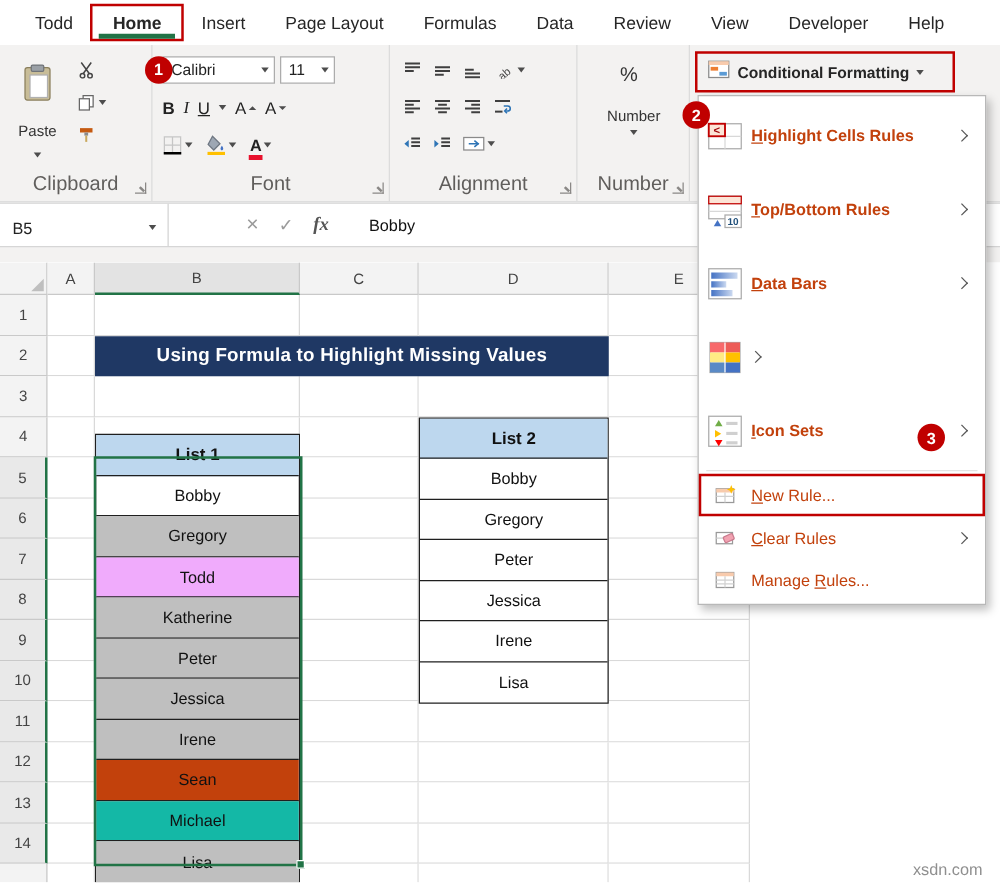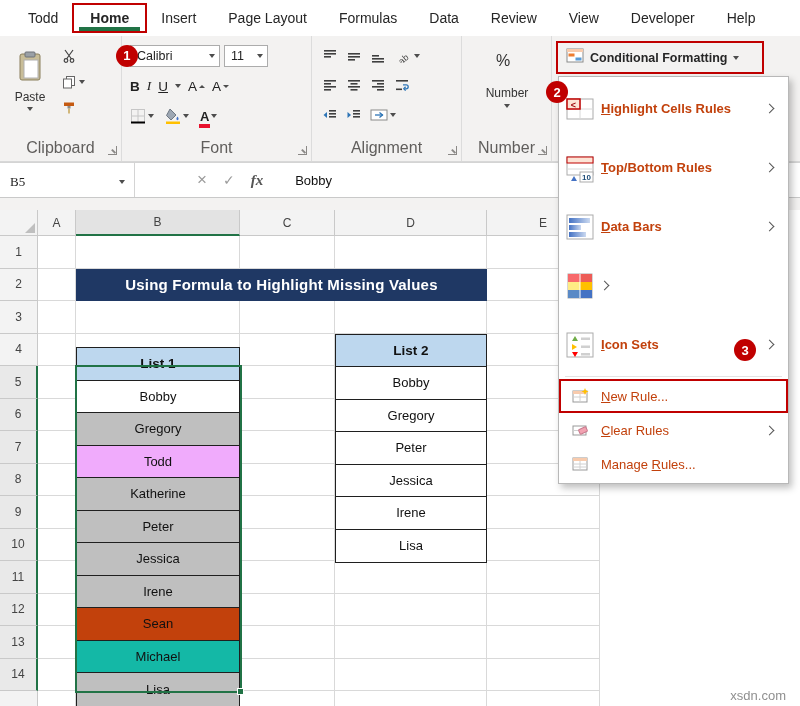--- a/index.html
+++ b/index.html
@@ -26,21 +26,21 @@
   .launcher::after { content:""; position:absolute; right:1px; bottom:1px; width:5px; height:1.5px;
                      background:#8A8886; transform:rotate(45deg); transform-origin:right bottom; }
   .chev { display:inline-block; width:0; height:0; border-left:3.5px solid transparent;
           border-right:3.5px solid transparent; border-top:4px solid #4d4d4d; vertical-align:middle; }
   .chev-up { display:inline-block; width:0; height:0; border-left:3px solid transparent;
              border-right:3px solid transparent; border-bottom:3.5px solid #4d4d4d; vertical-align:super; }
   .chev-dn { display:inline-block; width:0; height:0; border-left:3px solid transparent;
              border-right:3px solid transparent; border-top:3.5px solid #4d4d4d; vertical-align:super; }
 
   .paste-btn { position:absolute; left:6px; top:9px; width:48px; height:88px; display:flex;
-               flex-direction:column; align-items:center; gap:3px; padding-top:6px; }
+               flex-direction:column; align-items:center; gap:10px; padding-top:6px; }
   .paste-btn .plabel { font-size:12px; color:#333; }
   .mini-col { position:absolute; left:62px; top:12px; display:flex; flex-direction:column; gap:10px; }
   .mini-btn { display:flex; align-items:center; gap:3px; height:16px; }
 
   .frow { position:absolute; left:8px; display:flex; align-items:center; gap:7px; height:22px; }
   .frow.r1 { top:9px; gap:4px; } .frow.r2 { top:39px; } .frow.r3 { top:69px; gap:11px; }
   .combo { background:#fff; border:1px solid #ACACAC; height:22px; display:flex; align-items:center;
            padding:0 4px 0 6px; font-size:12.5px; color:#222; }
   .combo .chev { margin-left:auto; }
   .font-name { width:90px; } .font-size { width:44px; }
@@ -58,21 +58,21 @@
   .num-combo .chev { display:block; margin:4px auto 0; }
 
   .cf-button { position:absolute; left:558px; top:43px; width:204px; height:29px; z-index:2;
                display:flex; align-items:center; gap:6px; padding:0 8px; outline:2px solid var(--accent);
                font-size:12.5px; font-weight:600; color:#262626; background:#F3F2F1; }
 
   
   .formula-bar { position:absolute; left:0; top:162px; width:100%; height:36px; background:#fff;
                  border-top:1px solid #D4D4D4; border-bottom:1px solid #C9C9C9; display:flex; align-items:center; z-index:1; }
   .name-box { width:135px; height:100%; display:flex; align-items:center; padding:4px 9px 0 10px;
-              border-right:1px solid #D4D4D4; font-size:13px; color:#222;font-family:Liberation Serif, serif; }
+              border-right:1px solid #D4D4D4; font-size:13px; color:#222; }
   .name-box .chev { margin-left:auto; }
   .fb-icons { display:flex; align-items:center; gap:16px; margin-left:62px; }
   .i-cancel::before { content:"×"; } .i-cancel { color:#9B9B9B; font-size:17px; }
   .i-check::before { content:"✓"; } .i-check { color:#9B9B9B; font-size:14px; }
   .fx { font-family:"Liberation Serif", serif; font-style:italic; font-weight:bold; color:#555; font-size:15px; }
   .fb-value { margin-left:32px; font-size:13px; color:#111; }
   .fbar-gap { position:absolute; left:0; top:198px; width:100%; height:12px; background:#F3F2F1; z-index:1; }
 
   
   .sheet { position:absolute; left:0; top:210px; width:800px; height:496px; background:#fff; overflow:hidden; z-index:1; }

